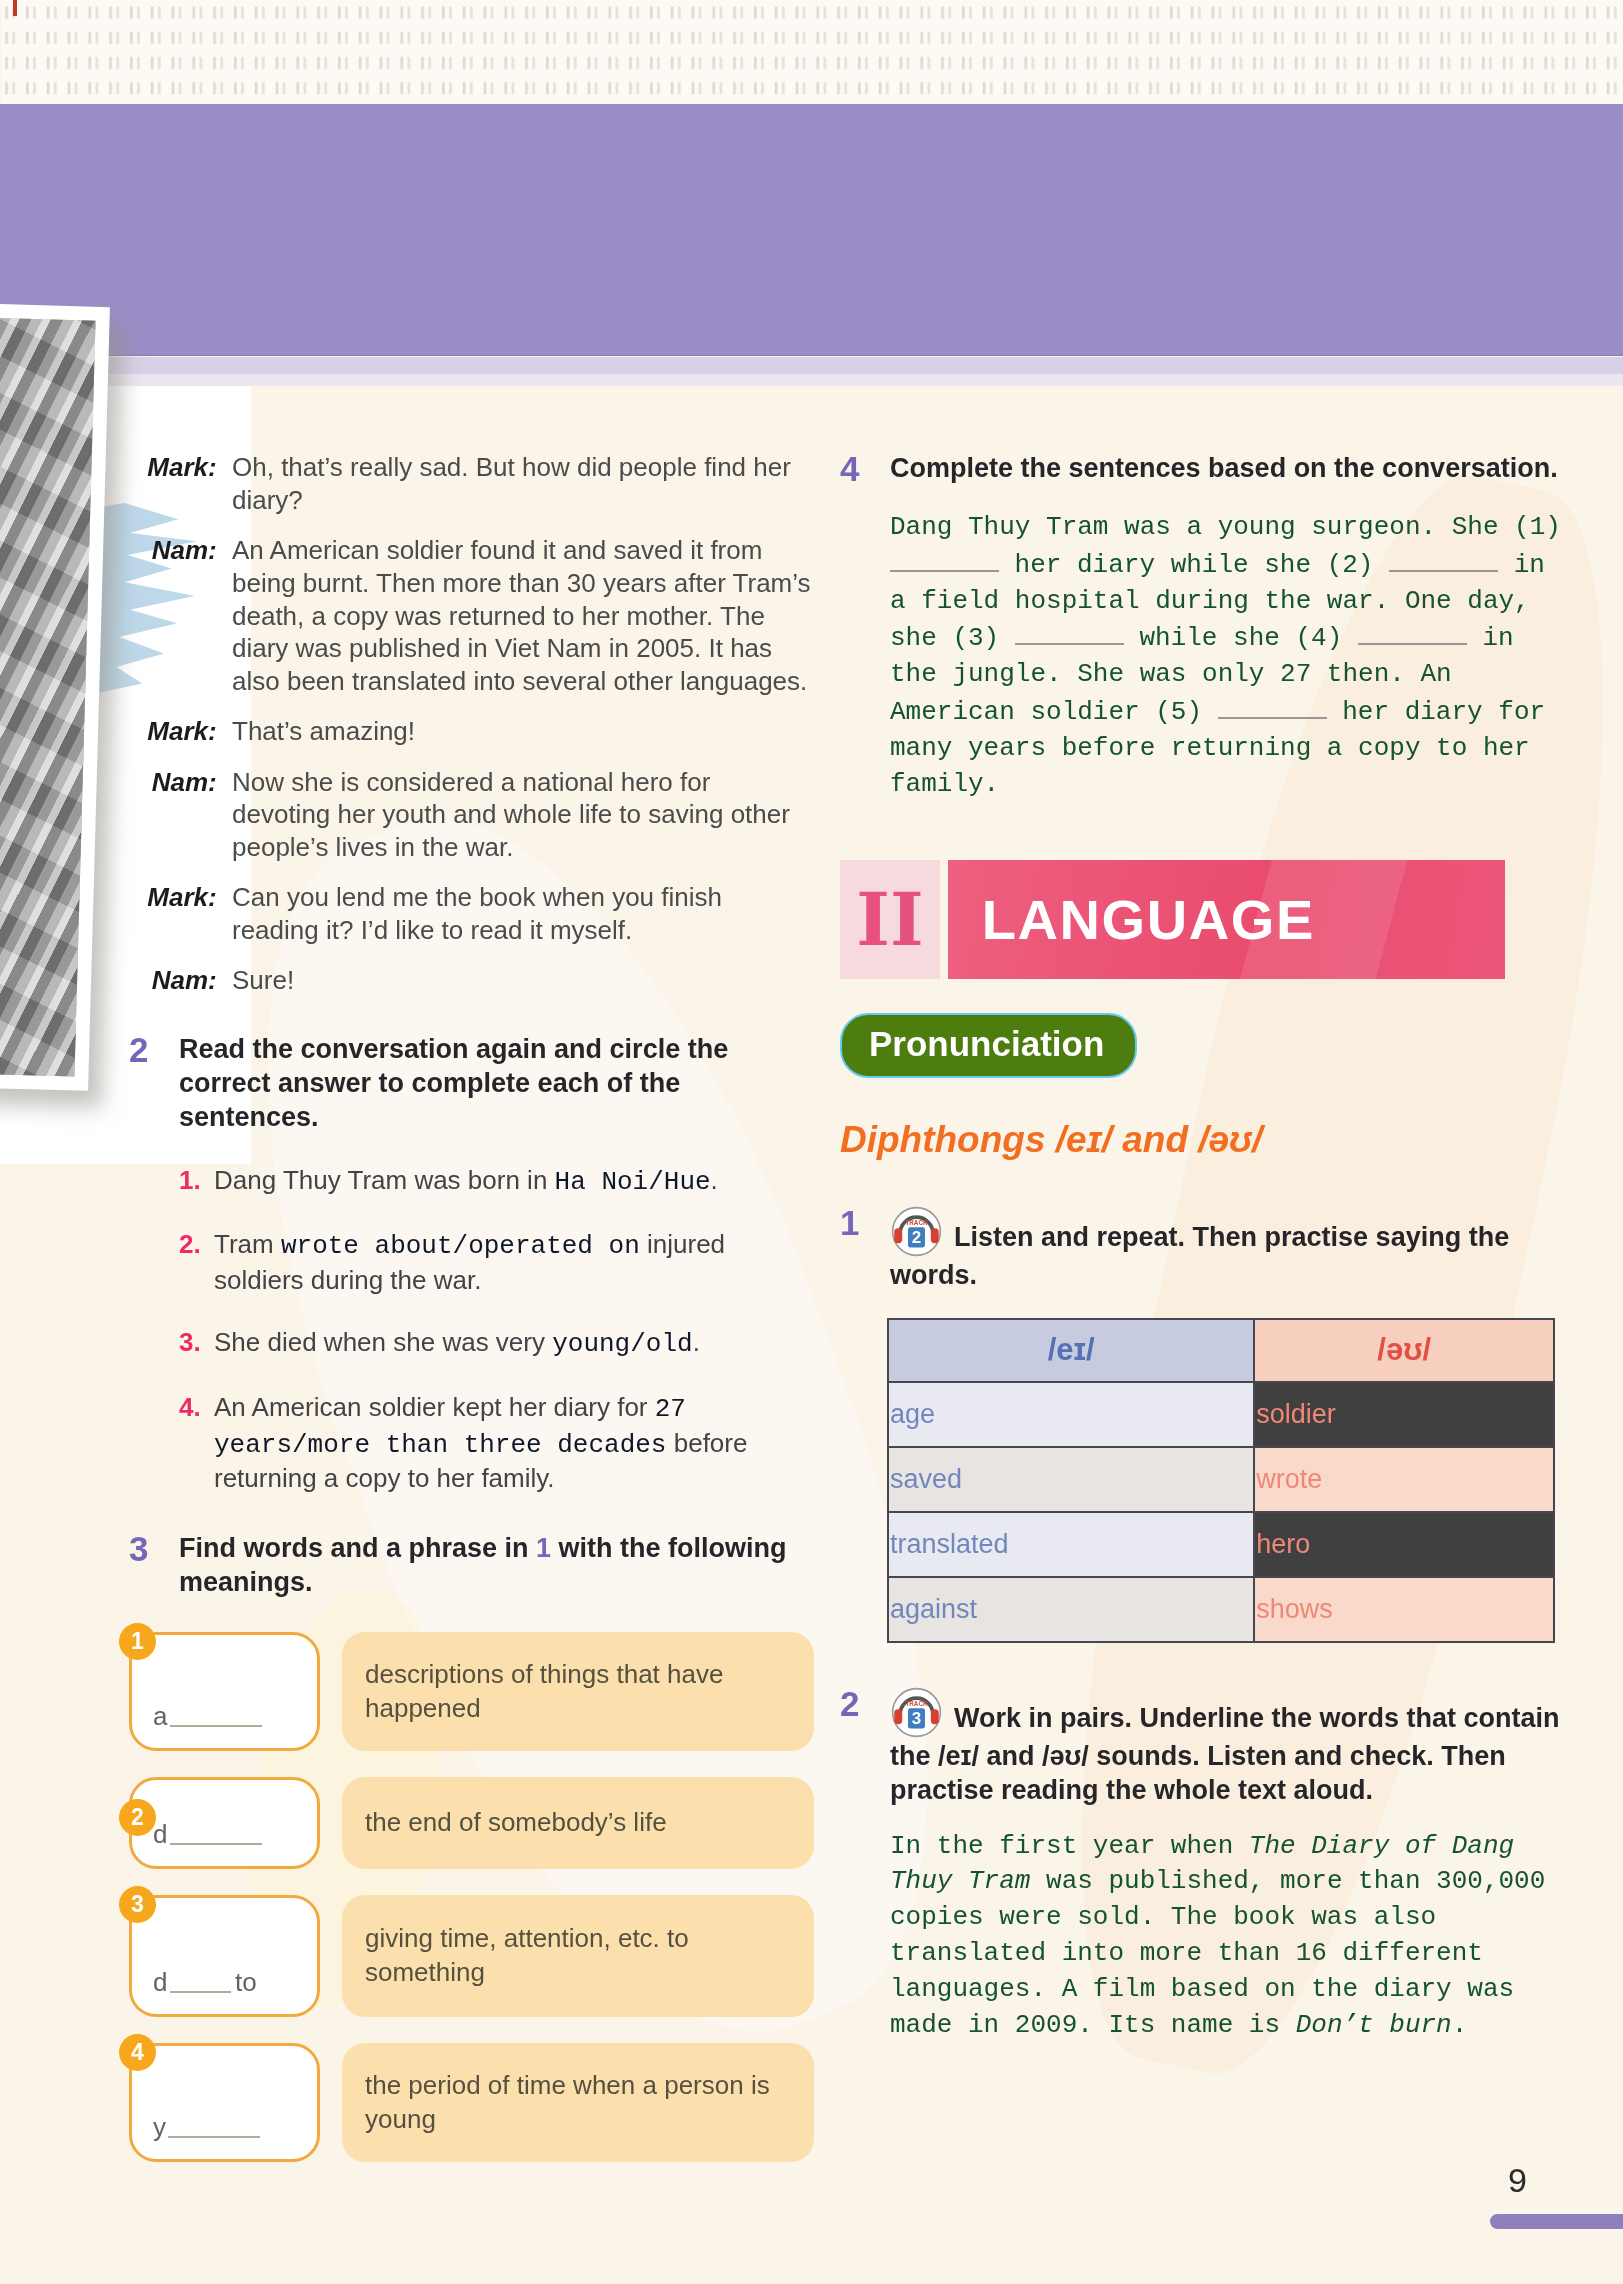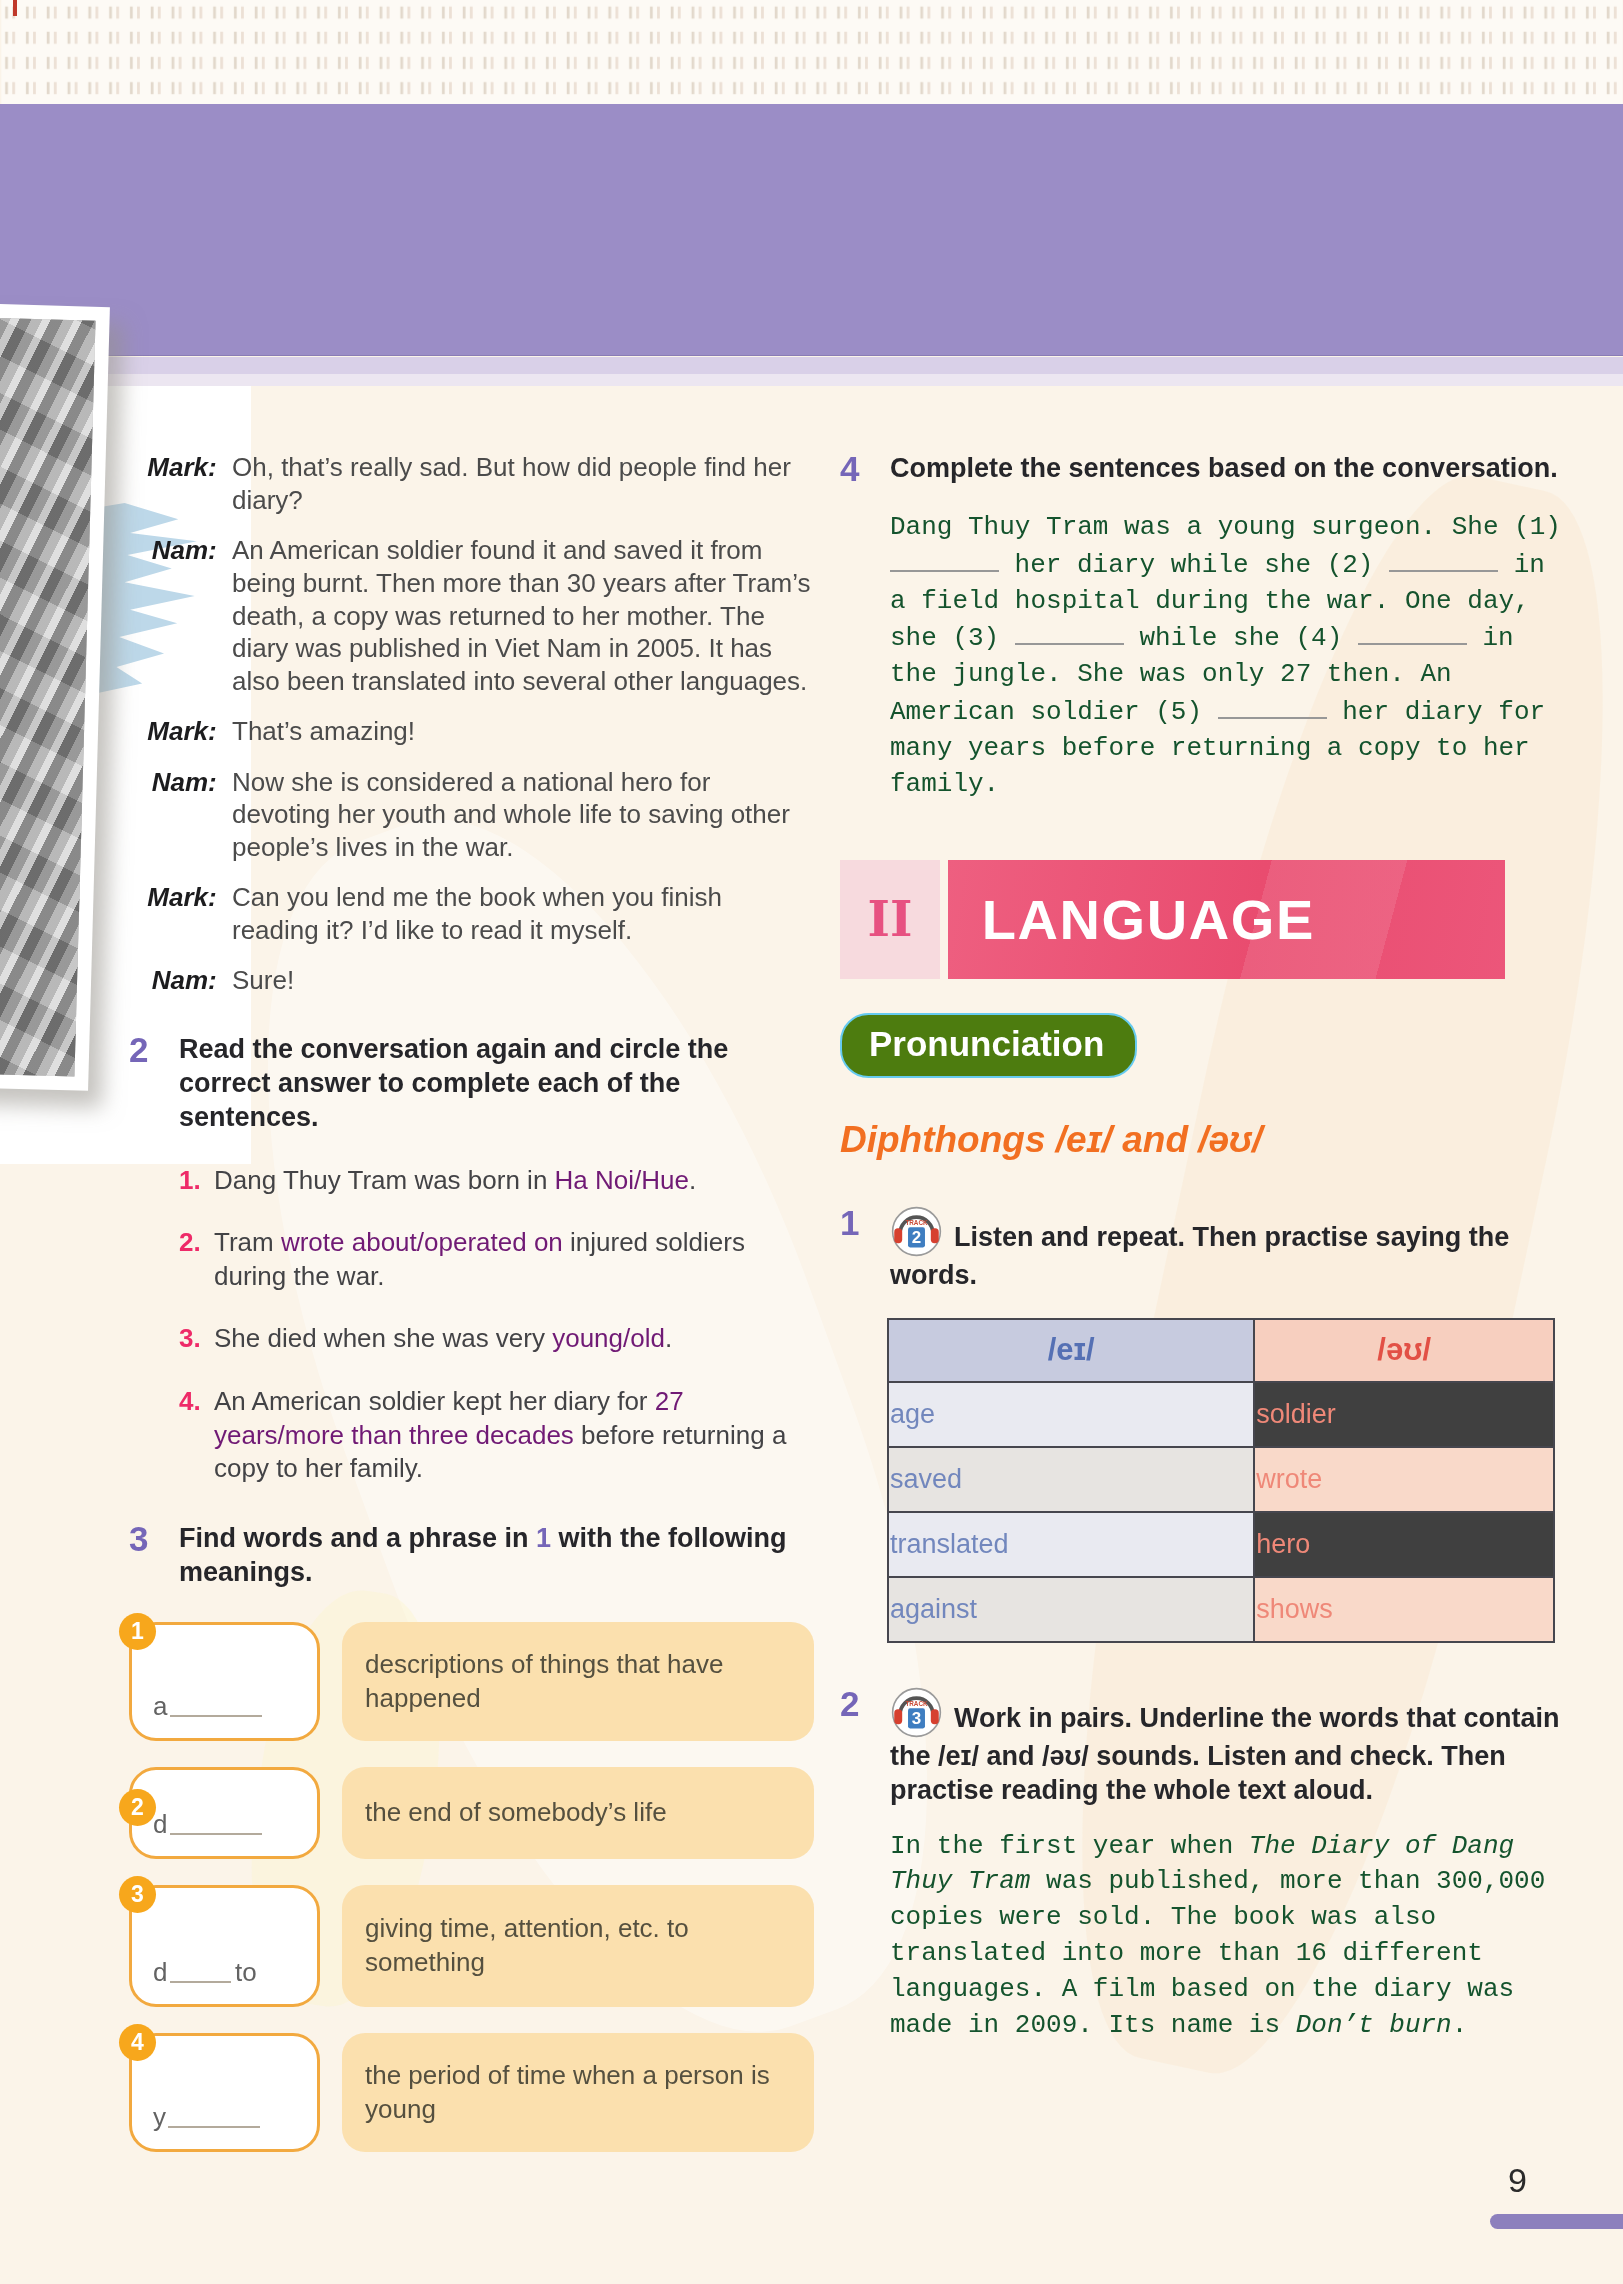--- a/index.html
+++ b/index.html
@@ -44,21 +44,21 @@
   .exblock{display:flex;margin-top:35px;}
   .exnum{flex:none;width:50px;font-size:35px;font-weight:bold;color:#7566b8;line-height:1.05;}
   .exhead{font-weight:bold;font-size:27px;color:#26262a;line-height:1.26;}
   .track-icon{vertical-align:-12px;margin-right:11px;}
 
   
   .ex2-items{margin:30px 0 0 50px;}
   .ex2-item{display:flex;font-size:26px;line-height:1.3;margin-bottom:28.5px;}
   .inum{flex:none;width:35px;font-weight:bold;color:#ee2a68;}
   .itext{flex:1;color:#434346;}
-  .c-blue{color:#701a75;}
+  .c-blue{color:#0f172a;font-family:Liberation Mono, monospace;}
   .c-purple{color:#7566b8;font-weight:bold;}
   .it{font-style:italic;}
 
   
   .ex3-rows{margin:33px 0 0 0;}
   .ex3-row{display:flex;margin-bottom:26px;}
   .wbox{position:relative;flex:none;width:191px;border:3.3px solid #f2a93f;border-radius:27px;background:#fff;
         display:flex;align-items:flex-end;padding:0 11px 16.4px 21px;box-sizing:border-box;}
   .ex3-row:nth-child(1) .wbox{height:119px;}
   .ex3-row:nth-child(2) .wbox{height:92px;}
@@ -74,21 +74,21 @@
   .mbox{flex:1;margin-left:22px;background:#fbe0ae;border-radius:23px;padding:15.3px 23px;box-sizing:border-box;
         font-size:26px;line-height:1.3;color:#55503f;display:flex;align-items:center;}
 
   
   .para{margin:22px 0 0 50px;font-size:26px;line-height:1.38;color:#14532d;font-family:Liberation Mono, monospace;}
   .blank{display:inline-block;width:109px;height:24px;border-bottom:2.2px solid #979797;vertical-align:baseline;}
 
   
   .lang-row{display:flex;margin-top:57px;height:119px;}
   .roman-box{flex:none;width:100px;background:#f7dade;display:flex;align-items:center;justify-content:center;
-             font-family:"DejaVu Serif",serif;font-weight:bold;font-size:48px;color:#e75181;}
+             font-family:"DejaVu Serif",serif;font-weight:bold;font-size:72px;color:#e75181;}
   .lang-banner{flex:none;width:557px;margin-left:7.7px;position:relative;display:flex;align-items:center;
                background:linear-gradient(100deg,#ee5f80 0%,#e94c6f 55%,#ec567a 100%);}
   .lang-banner:after{content:"";position:absolute;inset:0;
                background:linear-gradient(105deg,transparent 55%,rgba(255,255,255,.10) 55%,rgba(255,255,255,.10) 78%,transparent 78%);}
   .lang-title{padding-left:34px;color:#fff;font-weight:bold;font-size:56px;letter-spacing:1.6px;}
 
   .pron-pill{display:inline-block;margin-top:34px;background:#4d7c0f;border:2.7px solid #66cbf0;border-radius:28.5px;
              padding:8.8px 31px 12px 27px;color:#fff;font-weight:bold;font-size:35px;}
   .diph-head{margin-top:41px;color:#f26f21;font-weight:bold;font-style:italic;font-size:37px;}
 

